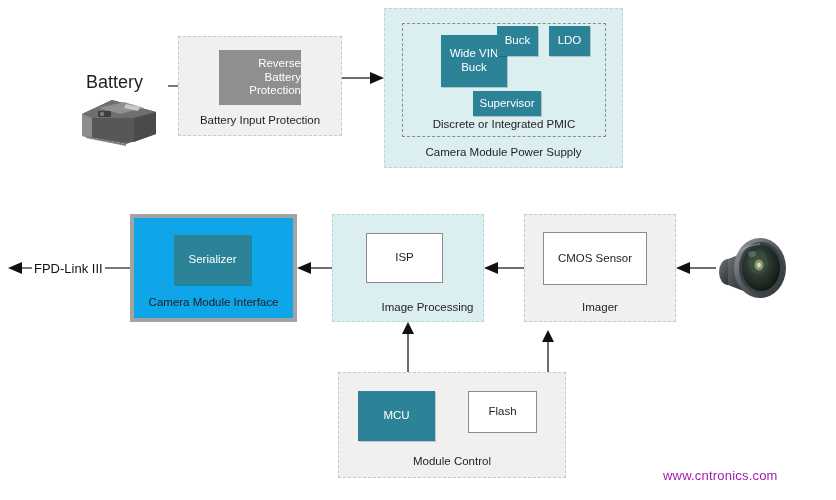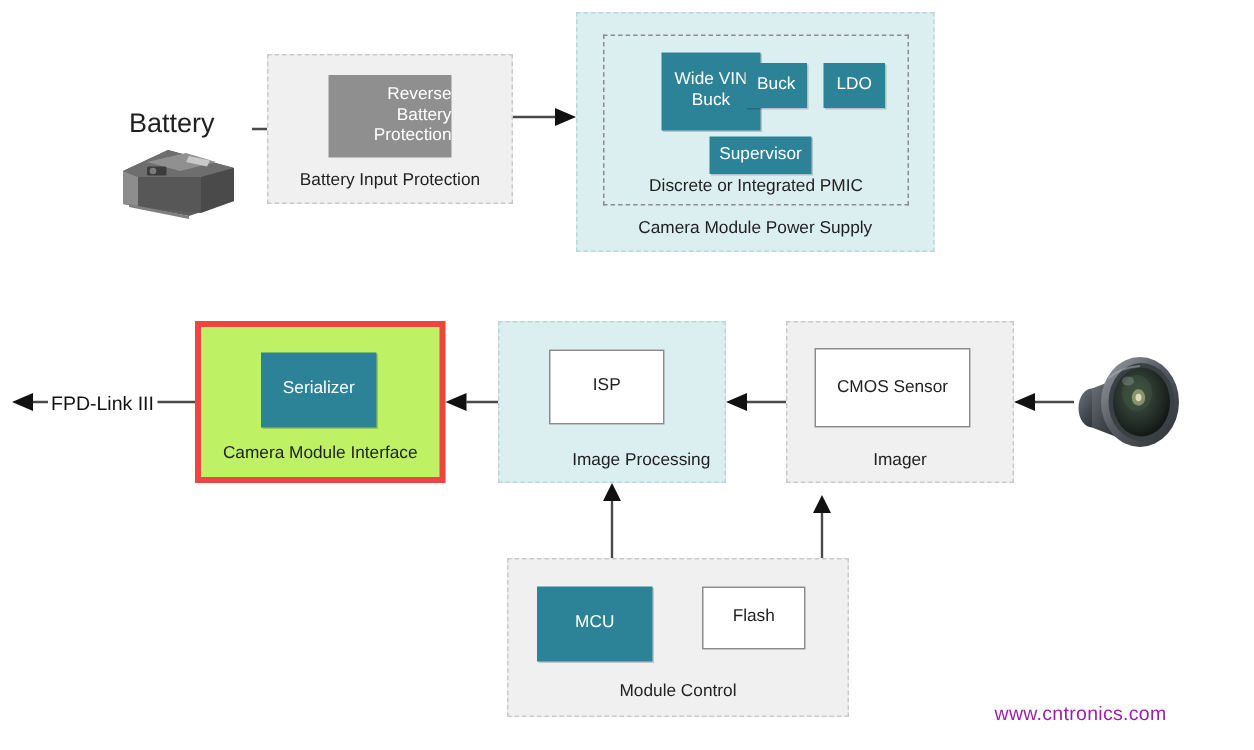--- a/index.html
+++ b/index.html
@@ -62,22 +62,22 @@
   }
   .block.white {
     background: #ffffff;
     border: 1px solid #8b8b8b;
     color: #1f1f1f;
     font-size: 11.5px;
   }
 
   
   .red-frame {
-    border: 4px solid #ef4444;
-    background: #bef264;
+    border: 4px solid #a3a3a3;
+    background: #0ea5e9;
     display: flex;
     align-items: flex-end;
     justify-content: center;
   }
 
   
   .plain-text {
     font-size: 18px;
     color: #1f1f1f;
     white-space: nowrap;
@@ -142,22 +142,22 @@
 
   <div class="abs group blue" style="left:384px; top:8px; width:239px; height:160px;">
     <div class="group-label" style="margin-bottom:8px;">Camera Module Power Supply</div>
   </div>
 
   <div class="abs group inner-dashed" style="left:402px; top:23px; width:204px; height:114px;">
     <div class="group-label" style="margin-bottom:5px;">Discrete or Integrated PMIC</div>
   </div>
 
   <div class="abs block teal" style="left:419px; top:35px; width:66px; height:52px;margin-left:22px;">Wide VIN Buck</div>
-  <div class="abs block teal" style="left:497px; top:42px; width:41px; height:30px;">Buck</div>
-  <div class="abs block teal" style="left:549px; top:42px; width:41px; height:30px;">LDO</div>
+  <div class="abs block teal" style="left:497px; top:26px; width:41px; height:30px;">Buck</div>
+  <div class="abs block teal" style="left:549px; top:26px; width:41px; height:30px;">LDO</div>
   <div class="abs block teal" style="left:473px; top:91px; width:68px; height:25px;">Supervisor</div>
 
   <svg class="conn" style="left:8px; top:260px;" width="124" height="16">
     <line x1="14" y1="8" x2="124" y2="8"></line>
     <polygon points="14,2 0,8 14,14"></polygon>
   </svg>
   <div class="abs link-label" style="left:32px; top:261px;">FPD-Link III</div>
 
   <div class="abs red-frame" style="left:130px; top:214px; width:167px; height:108px;">
     <div class="group-label" style="margin-bottom:9px;">Camera Module Interface</div>

